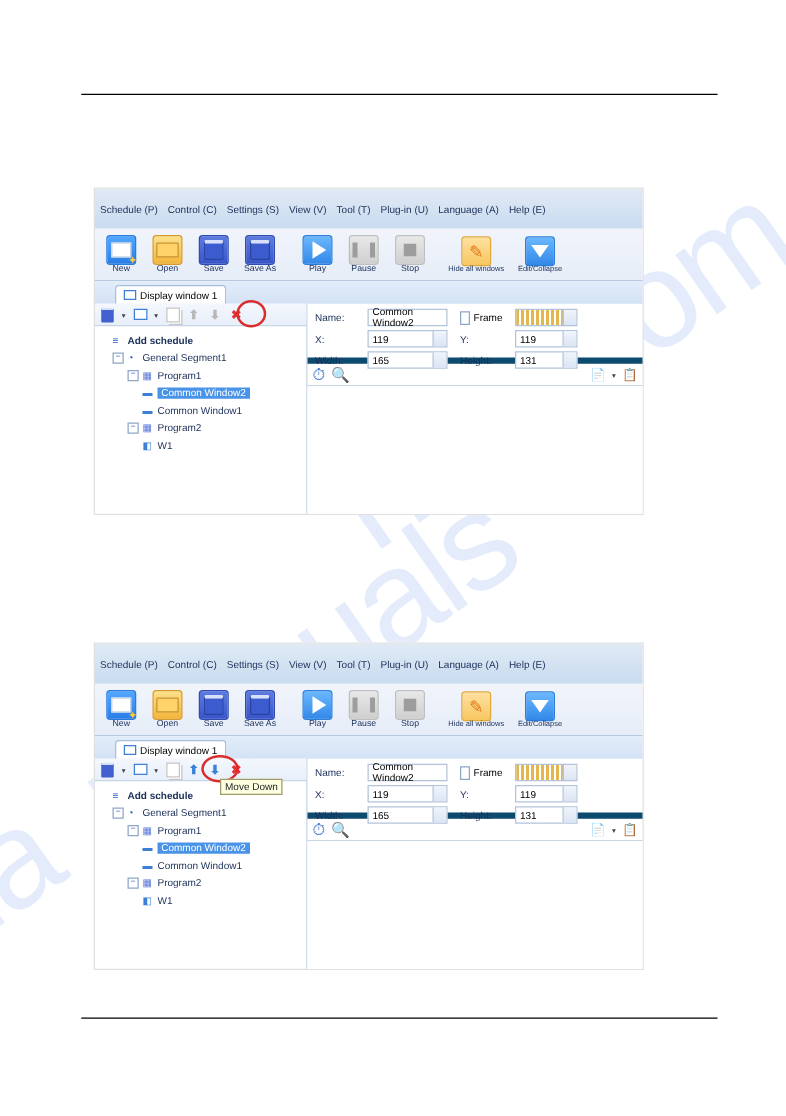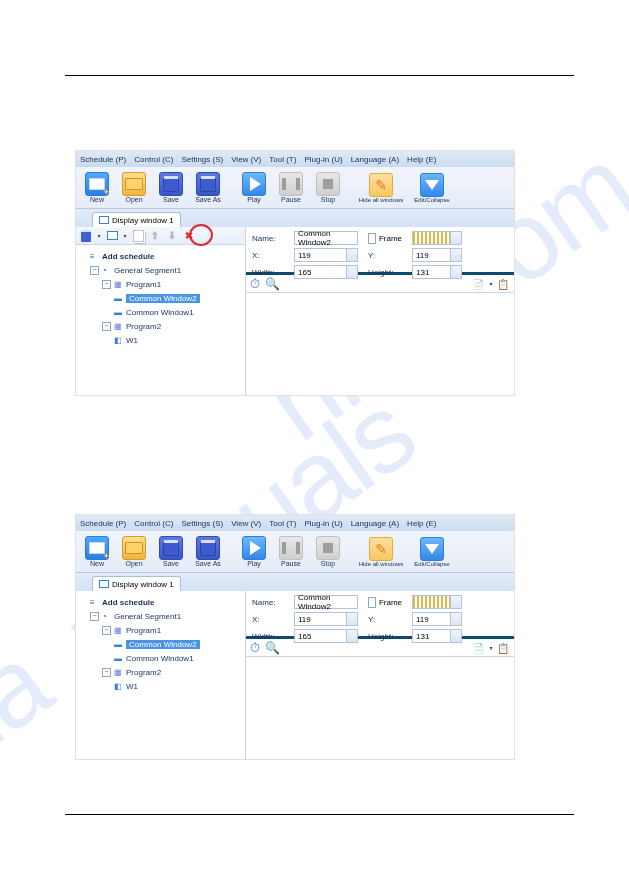--- a/index.html
+++ b/index.html
@@ -3,21 +3,21 @@
 <meta charset="utf-8">
 <style>
   * { box-sizing: border-box; margin: 0; padding: 0; }
   html, body { width: 629px; height: 893px; font-family: Arial, sans-serif; font-size: 9px; background: #fff; position: relative; }
   .page-border-top, .page-border-bottom { position: absolute; left: 65px; right: 55px; height: 1px; background: #000; }
   .page-border-top { top: 75px; }
   .page-border-bottom { bottom: 78px; }
 
   .screenshot { position: absolute; left: 75px; width: 440px; border: 1px solid #e0e0e0; background: #fff; }
 
-  .menubar { background: linear-gradient(#e0eaf5,#c9dbef); height: 16px; display: flex; align-items: center; padding: 0 4px; gap: 8px; font-size: 8px; color: #1a2f5a; text-align: center; }
+  .menubar { background: linear-gradient(#e0eaf5,#c9dbef); height: 32px; display: flex; align-items: center; padding: 0 4px; gap: 8px; font-size: 8px; color: #1a2f5a; text-align: center; }
   .menubar span { white-space: nowrap; }
 
   .toolbar { background: linear-gradient(#f1f4fb,#e6edf8); height: 42px; display: flex; align-items: center; padding: 2px 4px; gap: 3px; border-bottom: 1px solid #b8c8e0; }
   .tbtn { display: flex; flex-direction: column; align-items: center; justify-content: center; width: 34px; height: 40px; font-size: 7px; color: #1a2f5a; border: 1px solid transparent; border-radius: 3px; }
   .tbtn .ico { width: 24px; height: 24px; border-radius: 3px; display: flex; align-items: center; justify-content: center; }
   .ico-new { background: linear-gradient(#52a8ff,#297de6); border: 1px solid #2a7be0; position: relative; }
   .ico-new::after { content: ""; width: 14px; height: 10px; background: #fff; border: 1px solid #c8d4e6; }
   .ico-new::before { content: "✦"; position: absolute; right: -2px; bottom: -2px; font-size: 9px; color: #ffcb3a; }
   .ico-open { background: linear-gradient(#fde18a,#f2b53b); border: 1px solid #d89a2a; }
   .ico-open::before { content: ""; display: block; width: 16px; height: 10px; background: #ffd36a; border: 1px solid #c79334; border-radius: 1px 1px 0 0; }
@@ -73,21 +73,21 @@
   .ico-sched::before { content: "≡"; }
   .ico-clock { display: inline-block; width: 10px; margin-right: 2px; color: #2a54c6; }
   .ico-clock::before { content: "◔"; }
   .ico-prog { display: inline-block; width: 10px; margin-right: 2px; color: #5a78d6; }
   .ico-prog::before { content: "▦"; }
   .ico-win { display: inline-block; width: 10px; margin-right: 2px; color: #3b7fd6; }
   .ico-win::before { content: "▬"; }
   .ico-w { display: inline-block; width: 10px; margin-right: 2px; color: #3b7fd6; }
   .ico-w::before { content: "◧"; }
 
-  .props { height: 48px; border-bottom: 3px solid #0c4a6e; padding: 4px 6px; font-size: 8px; display: grid; grid-template-columns: 32px 64px 34px 50px; column-gap: 10px; row-gap: 3px; align-items: center; }
+  .props { height: 48px; border-bottom: 5px solid #0c4a6e; padding: 4px 6px; font-size: 8px; display: grid; grid-template-columns: 32px 64px 34px 50px; column-gap: 10px; row-gap: 3px; align-items: center; }
   .props label { color: #1a2f5a; }
   .props .field { height: 14px; border: 1px solid #b3c3da; background: #fff; padding: 0 3px; display: flex; align-items: center; position: relative; font-size: 8px; }
   .props .spin::after { content: ""; position: absolute; right: 0; top: 0; bottom: 0; width: 10px; background: linear-gradient(#f0f4fb,#dbe5f4); border-left: 1px solid #b3c3da; }
   .chk { display: flex; align-items: center; gap: 3px; }
   .chk::before { content: ""; display: inline-block; width: 9px; height: 9px; border: 1px solid #8fa7c7; background: #fff; }
   .swatch { height: 14px; border: 1px solid #b3c3da; background: repeating-linear-gradient(90deg,#e4b74e 0 2px,#fff 2px 4px); position: relative; }
   .swatch::after { content: ""; position: absolute; right: 0; top: 0; bottom: 0; width: 10px; background: linear-gradient(#f0f4fb,#dbe5f4); border-left: 1px solid #b3c3da; }
 
   .content-bar { height: 18px; border-bottom: 1px solid #c7d5e6; display: flex; align-items: center; padding: 0 4px; gap: 5px; }
   .content-bar .cb-clock { color: #3a6dc8; font-size: 13px; }
@@ -300,20 +300,32 @@
     <div class="tbtn wide">
         <div class="ico ico-collapse"></div>
         <span style="font-size:6px">Edit/Collapse</span>
       </div>
   </div>
   <div class="tabbar">
     <div class="tab">Display window 1</div>
   </div>
   <div class="body">
     <div class="left-pane">
+      <div class="mini-toolbar">
+        <div class="mini-btn mb-save"></div>
+        <div class="mini-btn mb-caret"></div>
+        <div class="mini-btn mb-ws"></div>
+        <div class="mini-btn mb-caret"></div>
+        <div class="mini-btn mb-copy"></div>
+        <div class="mini-btn mb-up active"></div>
+        <div class="mini-btn mb-down active"></div>
+        <div class="mini-btn mb-del"></div>
+        <div class="circle" style="left:85px; top:-3px; width:30px;"></div>
+        <div class="tooltip" style="left:100px; top:16px;">Move Down</div>
+      </div>
       <div class="tree">
         <div class="row ind-1">
             <span class="ico-sched"></span>
             <b>Add schedule</b>
           </div>
         <div class="row ind-1">
             <span class="exp">−</span>
             <span class="ico-clock"></span>
             <span>General Segment1</span>
           </div>

